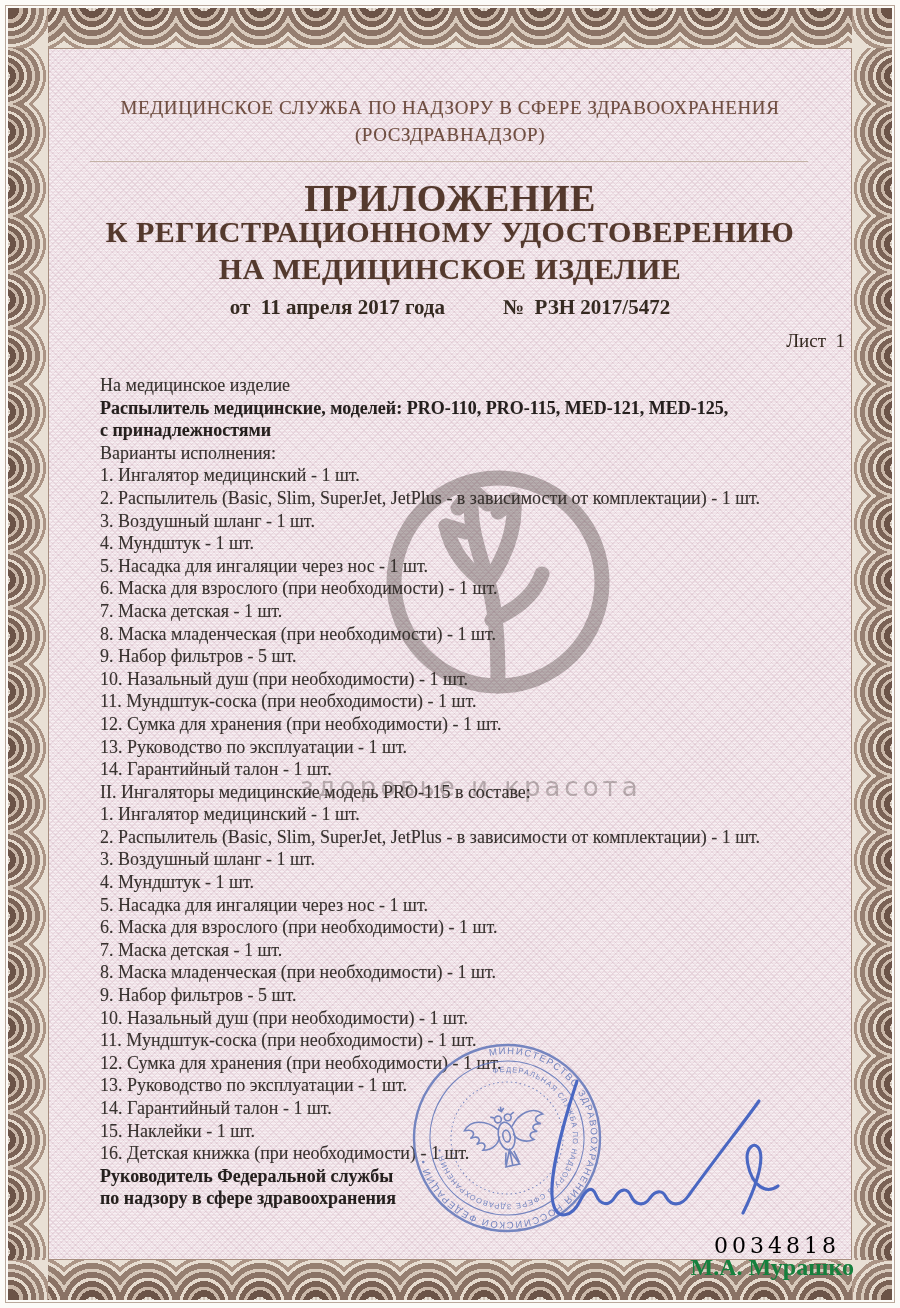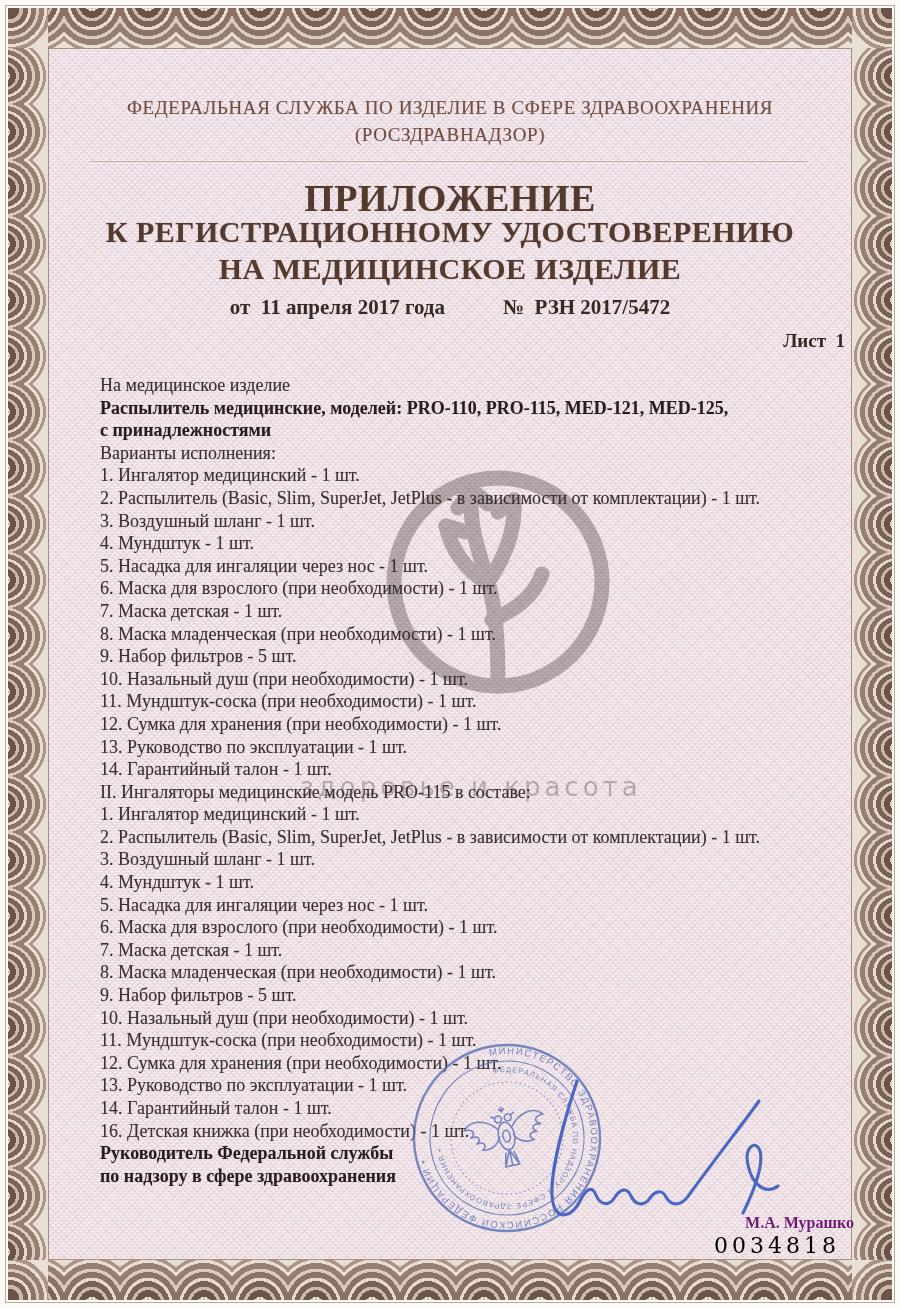--- a/index.html
+++ b/index.html
@@ -47,26 +47,26 @@
     text-shadow:0 0 1px rgba(111,78,65,.35);}
   .divider{position:absolute;left:90px;right:92px;top:161px;height:1px;background:#c3b2a6;}
   .title{position:absolute;left:60px;right:60px;text-align:center;font-weight:bold;
     color:#54392d;margin:0;letter-spacing:.5px;text-shadow:0 0 1px rgba(84,57,45,.3);}
   .t1{top:176px;font-size:38px;}
   .t2{top:215px;font-size:30px;}
   .t3{top:252px;font-size:30px;}
   .meta-row{position:absolute;left:0;right:0;top:295px;display:flex;justify-content:center;
     gap:58px;font-weight:bold;font-size:21px;color:#352a21;}
   .meta-row span{white-space:pre;}
-  .sheet{position:absolute;right:55px;top:330px;font-weight:bold;font-size:19px;color:#33281f;white-space:pre;}
+  .sheet{position:absolute;right:55px;top:330px;font-weight:normal;font-size:19px;color:#33281f;white-space:pre;}
   .body{position:absolute;left:100px;right:40px;top:374px;font-size:18px;line-height:22.6px;
     color:#38322f;}
   .bl{white-space:nowrap;text-shadow:0 0 .8px rgba(56,50,47,.3);}
   .bl.bold{font-weight:bold;color:#241f1d;}
-  .signer-name{position:absolute;right:46px;top:1214px;font-weight:bold;font-size:16px;color:#701a75;}
+  .signer-name{position:absolute;right:46px;top:1254px;font-weight:bold;font-size:24px;color:#15803d;}
   .serial{position:absolute;right:60px;top:1233px;font-size:22px;letter-spacing:4px;
     color:#000000;font-family:"DejaVu Serif","Liberation Serif",serif;}
   
   .watermark{position:absolute;inset:0;z-index:2;pointer-events:none;mix-blend-mode:multiply;opacity:.58;}
   .wm-brand{position:absolute;left:276px;top:694px;font-family:"DejaVu Sans","Liberation Sans",sans-serif;
     font-weight:bold;font-size:88px;color:#8d8785;letter-spacing:-2px;}
   .wm-tagline{position:absolute;left:300px;top:772px;font-family:"DejaVu Sans","Liberation Sans",sans-serif;
     font-size:26px;letter-spacing:4px;color:#989290;}
   .ink{position:absolute;z-index:4;pointer-events:none;}
 </style>
@@ -96,21 +96,21 @@
         <path d="M112,124 C90,110 76,92 70,66"></path>
         <path d="M116,160 C140,150 158,136 166,114"></path>
         <path d="M96,30 l-14,18 M96,30 l16,14 M138,40 l-16,12 M70,66 l20,6"></path>
       </g>
     </svg>
     <div class="wm-tagline">здоровье и красота</div>
   </div>
 
   <div class="content">
     <div class="agency">
-      <div>ФЕДЕРАЛЬНАЯ СЛУЖБА ПО ИЗДЕЛИЕ В СФЕРЕ ЗДРАВООХРАНЕНИЯ</div>
+      <div>МЕДИЦИНСКОЕ СЛУЖБА ПО НАДЗОРУ В СФЕРЕ ЗДРАВООХРАНЕНИЯ</div>
       <div>(РОСЗДРАВНАДЗОР)</div>
     </div>
     <div class="divider"></div>
 
     <h1 class="title t1">ПРИЛОЖЕНИЕ</h1>
     <h1 class="title t2">К РЕГИСТРАЦИОННОМУ УДОСТОВЕРЕНИЮ</h1>
     <h1 class="title t3">НА МЕДИЦИНСКОЕ ИЗДЕЛИЕ</h1>
 
     <div class="meta-row">
       <span>от&nbsp; 11 апреля 2017 года</span>
@@ -145,20 +145,21 @@
         <div class="bl">5. Насадка для ингаляции через нос - 1 шт.</div>
         <div class="bl">6. Маска для взрослого (при необходимости) - 1 шт.</div>
         <div class="bl">7. Маска детская - 1 шт.</div>
         <div class="bl">8. Маска младенческая (при необходимости) - 1 шт.</div>
         <div class="bl">9. Набор фильтров - 5 шт.</div>
         <div class="bl">10. Назальный душ (при необходимости) - 1 шт.</div>
         <div class="bl">11. Мундштук-соска (при необходимости) - 1 шт.</div>
         <div class="bl">12. Сумка для хранения (при необходимости) - 1 шт.</div>
         <div class="bl">13. Руководство по эксплуатации - 1 шт.</div>
         <div class="bl">14. Гарантийный талон - 1 шт.</div>
+        <div class="bl">15. Наклейки - 1 шт.</div>
         <div class="bl">16. Детская книжка (при необходимости) - 1 шт.</div>
         <div class="bl bold">Руководитель Федеральной службы</div>
         <div class="bl bold">по надзору в сфере здравоохранения</div>
       </div>
 
     <div class="signer-name">М.А. Мурашко</div>
     <div class="serial">0034818</div>
   </div>
 
   <svg class="ink" width="210" height="210" style="left:402px;top:1033px;opacity:.82;transform:rotate(-12deg);" viewBox="-105 -105 210 210">

